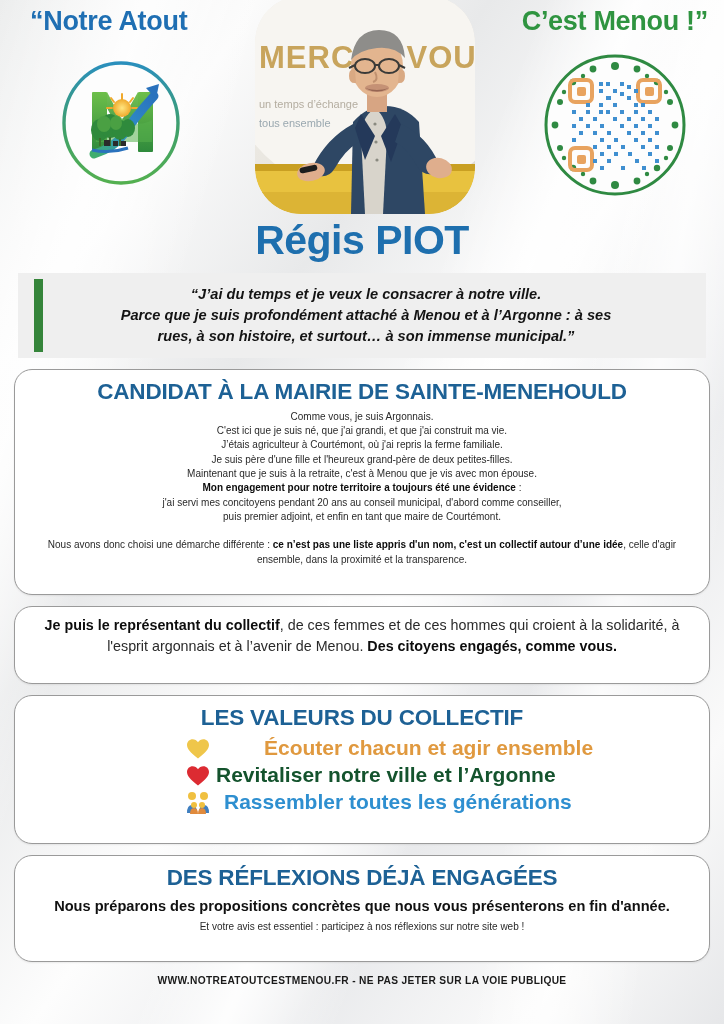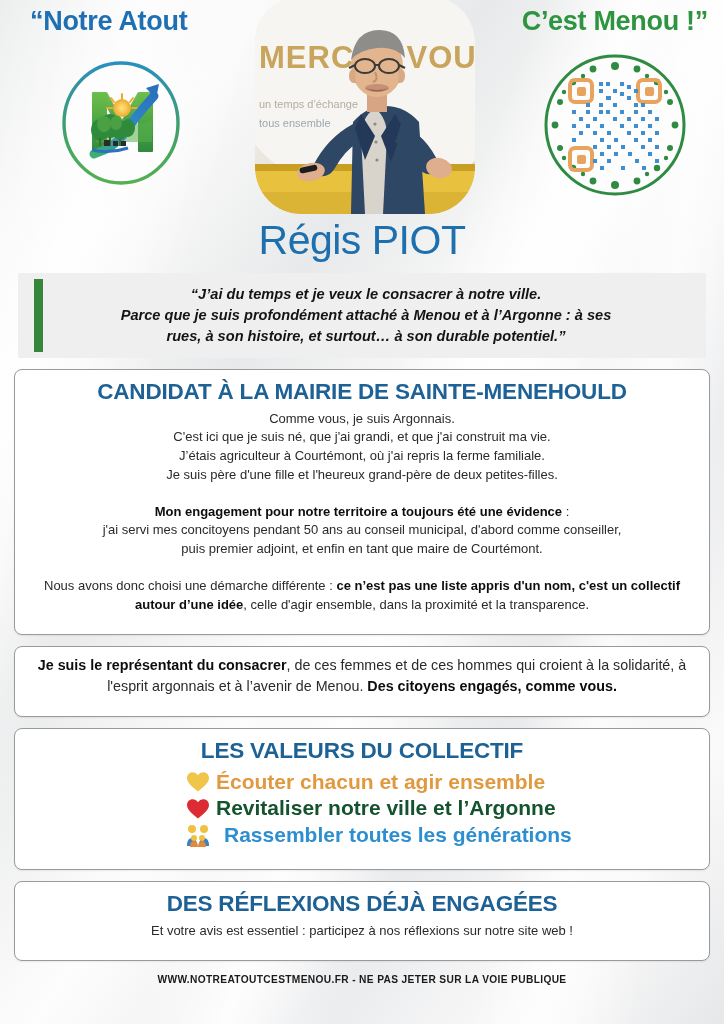--- a/index.html
+++ b/index.html
@@ -34,64 +34,64 @@
   .photo-wrap{
     position:absolute;left:255px;top:-4px;width:220px;height:218px;
   }
   .photo-wrap svg{display:block;border-radius:46px;}
   .qr-wrap{
     position:absolute;right:36px;top:52px;width:146px;height:146px;
   }
 
   
   .candidate-name{
-    text-align:center;color:#1e6fae;font-weight:normal;font-size:41px;
+    text-align:center;color:#1e6fae;font-weight:bold;font-size:41px;
     letter-spacing:-.5px;margin:0;padding:6px 0 4px;line-height:1.1;
   }
 
   
   .quote-box{
     position:relative;margin:6px 18px 0 18px;background:#efefef;
     padding:11px 26px 12px 34px;
   }
   .quote-bar{
     position:absolute;left:16px;top:6px;bottom:6px;width:9px;background:#35853a;
   }
   .quote-text{
     margin:0;text-align:center;font-style:italic;font-weight:bold;
     font-size:14.6px;line-height:1.42;color:#141414;
   }
 
   
   .card{
     margin:11px 14px 0 14px;background:#fff;border:1px solid #9a9a9a;
-    border-radius:8px;padding:8px 18px 20px;
+    border-radius:18px;padding:8px 18px 27px;
     box-shadow:0 1px 2px rgba(0,0,0,.07);
   }
   .card h2{
     margin:1px 0 4px;text-align:center;color:#1d6195;
     font-size:22.5px;font-weight:bold;letter-spacing:-.2px;line-height:1.18;
   }
   .card p{
-    margin:0;text-align:center;font-size:13px;line-height:1.43;color:#2a2a2a;
+    margin:0;text-align:center;font-size:10px;line-height:1.43;color:#2a2a2a;
   }
   .card p b{color:#0d0d0d;}
 
   
   .values{list-style:none;margin:2px 0 0;padding:0;}
   .values li{
     display:flex;align-items:center;justify-content:flex-start;
     font-size:21px;font-weight:bold;line-height:1.28;
     padding-left:152px;
   }
   .values li .em{
     width:26px;height:24px;margin-right:5px;flex:none;
     display:inline-flex;align-items:center;justify-content:center;
   }
-  .v-1{color:#e0993f;}
+  .v-1{color:#e0993f;gap:48px;}
   .v-2{color:#14532d;}
   .v-3{color:#2e8fd0;gap:8px;}
 
   .eng-card p{font-size:14.3px;}
   .ref-card p.lead{font-weight:bold;font-size:14.6px;color:#111;}
   .ref-card p.sub{margin-top:3px;}
 
   .footer{
     text-align:center;font-size:10.2px;font-weight:bold;color:#1a1a1a;
     letter-spacing:.35px;margin:13px 0 0;
@@ -343,44 +343,44 @@
     </div>
   </div>
 
   <h1 class="candidate-name">Régis PIOT</h1>
 
   <div class="quote-box">
     <span class="quote-bar"></span>
     <p class="quote-text">
       <span>“J’ai du temps et je veux le consacrer à notre ville.</span><br>
       <span>Parce que je suis profondément attaché à Menou et à l’Argonne : à ses</span><br>
-      <span>rues, à son histoire, et surtout… à son durable potentiel.”</span>
+      <span>rues, à son histoire, et surtout… à son immense municipal.”</span>
     </p>
   </div>
 
   <section class="card">
     <h2>CANDIDAT À LA MAIRIE DE SAINTE-MENEHOULD</h2>
     <p>
       <span>Comme vous, je suis Argonnais.</span><br>
       <span>C'est ici que je suis né, que j'ai grandi, et que j'ai construit ma vie.</span><br>
       <span>J’étais agriculteur à Courtémont, où j'ai repris la ferme familiale.</span><br>
       <span>Je suis père d'une fille et l'heureux grand-père de deux petites-filles.</span><br>
-      <br>
+      <span>Maintenant que je suis à la retraite, c'est à Menou que je vis avec mon épouse.</span><br>
       <b>Mon engagement pour notre territoire a toujours été une évidence</b><span> :</span><br>
-      <span>j'ai servi mes concitoyens pendant 50 ans au conseil municipal, d'abord comme conseiller,</span><br>
+      <span>j'ai servi mes concitoyens pendant 20 ans au conseil municipal, d'abord comme conseiller,</span><br>
       <span>puis premier adjoint, et enfin en tant que maire de Courtémont.</span><br>
       <br>
       <span>Nous avons donc choisi une démarche différente : </span><b>ce n’est pas une liste appris d'un nom,</b>
       <b>c'est un collectif autour d’une idée</b><span>, celle d'agir ensemble, dans la proximité et la transparence.</span>
     </p>
   </section>
 
   <section class="card eng-card">
     <p>
-      <b>Je suis le représentant du consacrer</b><span>, de ces femmes et de ces hommes qui croient à la solidarité, à l'esprit argonnais et à l’avenir de Menou. </span><b>Des citoyens engagés, comme vous.</b>
+      <b>Je puis le représentant du collectif</b><span>, de ces femmes et de ces hommes qui croient à la solidarité, à l'esprit argonnais et à l’avenir de Menou. </span><b>Des citoyens engagés, comme vous.</b>
     </p>
   </section>
 
   <section class="card">
     <h2>LES VALEURS DU COLLECTIF</h2>
     <ul class="values">
       <li class="v-1">
         <span class="em">
           <svg width="24" height="22" viewBox="0 0 24 22">
               <path d="M12 20.5 C4 14.5 1 10.5 1 7 C1 3.6 3.6 1.2 6.6 1.2 C8.8 1.2 10.8 2.4 12 4.3 C13.2 2.4 15.2 1.2 17.4 1.2 C20.4 1.2 23 3.6 23 7 C23 10.5 20 14.5 12 20.5 Z" fill="#efc64a"></path>
@@ -409,18 +409,19 @@
               <path d="M13 23 q0 -6 4 -6 q4 0 4 6 Z" fill="#e08a3c"></path>
           </svg>
         </span>
         <span>Rassembler toutes les générations</span>
       </li>
     </ul>
   </section>
 
   <section class="card ref-card">
     <h2>DES RÉFLEXIONS DÉJÀ ENGAGÉES</h2>
+    <p class="lead">Nous préparons des propositions concrètes que nous vous présenterons en fin d'année.</p>
     <p class="sub">Et votre avis est essentiel : participez à nos réflexions sur notre site web !</p>
   </section>
 
   <div class="footer">WWW.NOTREATOUTCESTMENOU.FR - NE PAS JETER SUR LA VOIE PUBLIQUE</div>
 
 </div>
 
 </body></html>

